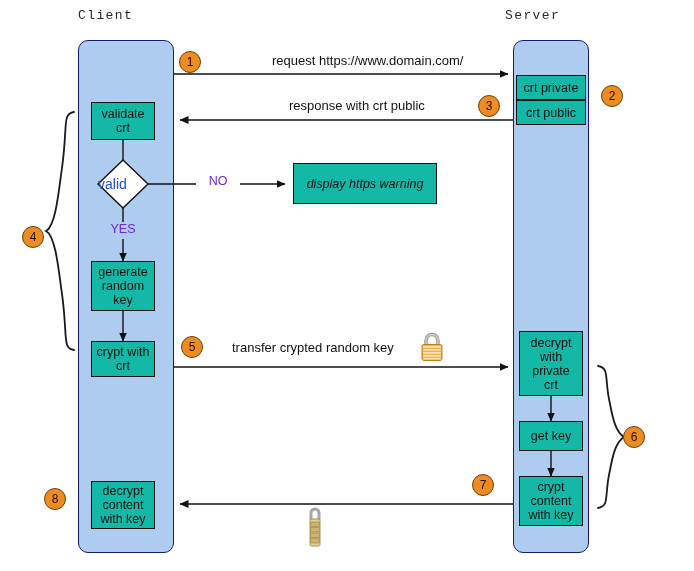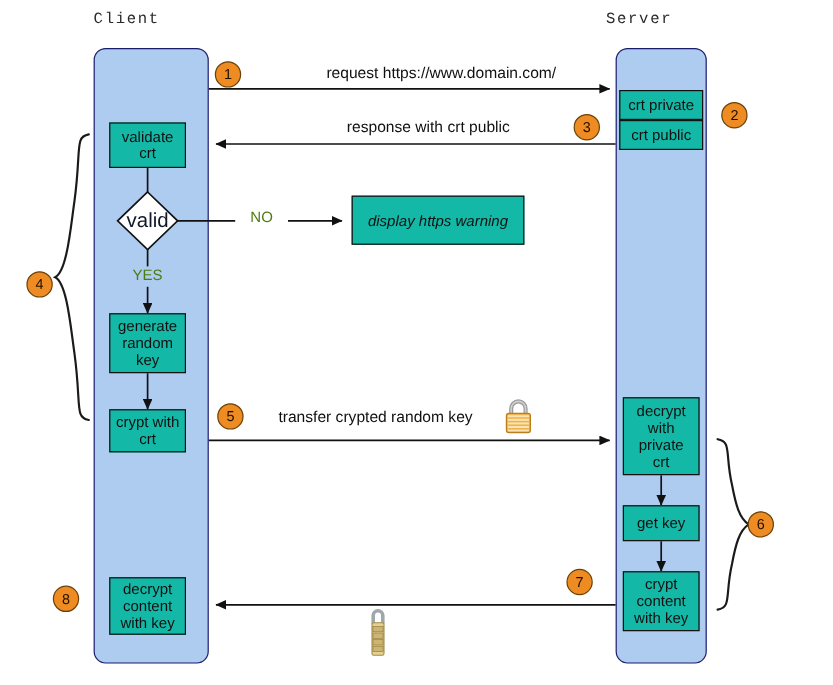--- a/index.html
+++ b/index.html
@@ -9,29 +9,29 @@
   .lane{position:absolute;background:#aecbf0;border:1.5px solid #1b1b6e;border-radius:10px;box-sizing:border-box;}
   .lane-title{position:absolute;font-family:"Liberation Mono","DejaVu Sans Mono",monospace;
     font-size:13px;color:#2a2a2a;letter-spacing:1.4px;text-align:left;}
 
   .pbox{position:absolute;background:#14b8a6;border:1.4px solid #111111;box-sizing:border-box;
     display:flex;align-items:center;justify-content:center;text-align:center;
     font-size:12.5px;color:#111111;line-height:1.12;}
 
   .diamond{position:absolute;box-sizing:border-box;}
   .diamond .dlabel{position:absolute;left:0;top:0;width:100%;height:100%;
-    display:flex;align-items:center;justify-content:center;font-size:17px;color:#0f172a;}
+    display:flex;align-items:center;font-size:14px;color:#1d4ed8;}
 
   .badge{position:absolute;width:22px;height:22px;border-radius:50%;
     background:#ee8b22;border:1.2px solid #6a4208;box-sizing:border-box;
     display:flex;align-items:center;justify-content:center;
     font-size:12px;color:#201000;font-weight:400;}
 
   .msg{position:absolute;font-size:13px;color:#111111;white-space:nowrap;}
-  .smalllbl{position:absolute;font-size:12.5px;color:#4d7c0f;white-space:nowrap;}
+  .smalllbl{position:absolute;font-size:12.5px;color:#6d28d9;white-space:nowrap;}
 
   svg.ov{position:absolute;left:0;top:0;width:694px;height:571px;pointer-events:none;overflow:visible;}
 
   .lockwrap{position:absolute;}
 </style>
 </head>
 <body>
 
 <div id="canvas">
 

